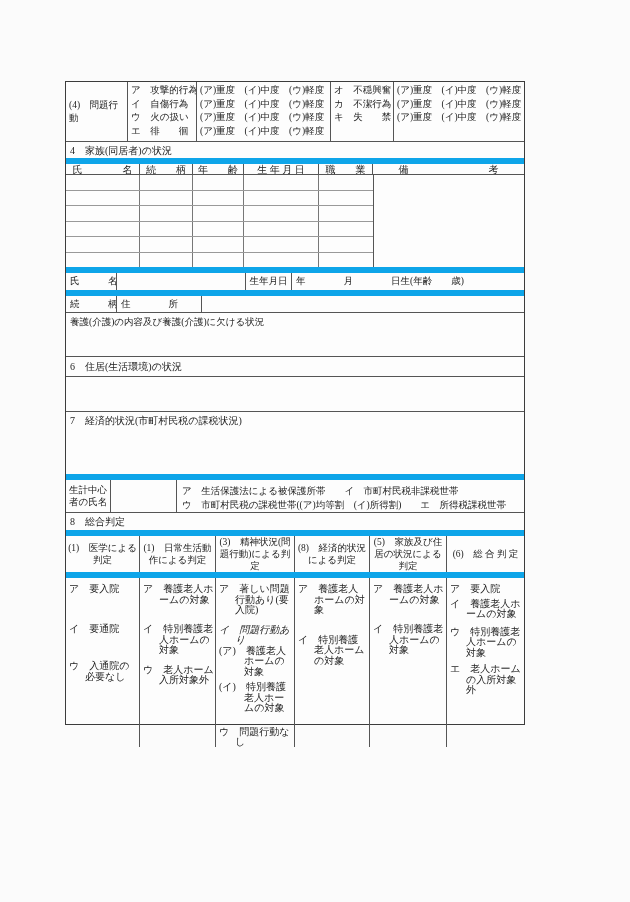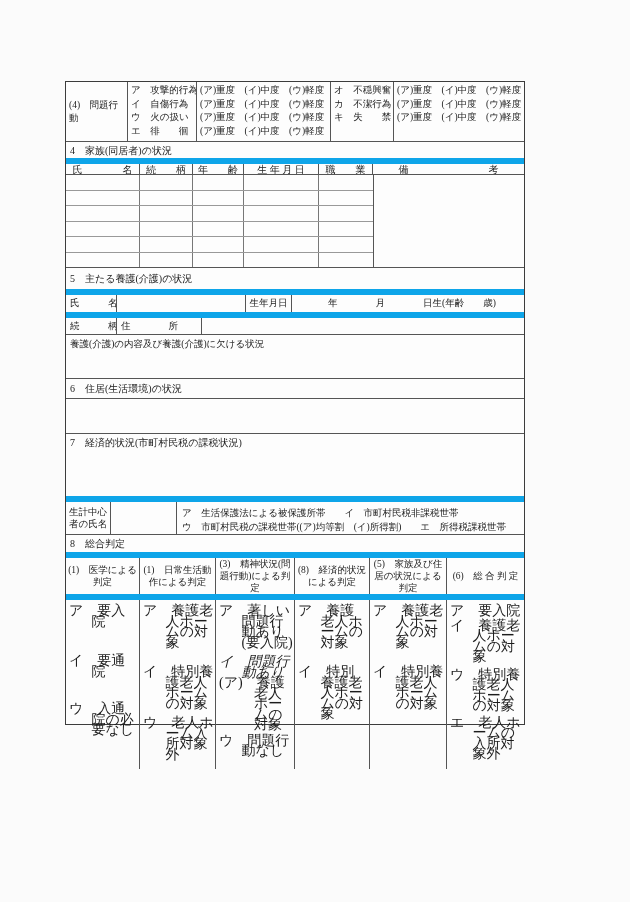--- a/index.html
+++ b/index.html
@@ -36,33 +36,33 @@
   .fam-row.first{border-top:none;}
   .fam-row .cell{border-right:1px solid #777;}
   .fc1{width:74px;} .fc2{width:53px;} .fc3{width:51px;} .fc4{width:75px;} .fc5{flex:1;border-right:none !important;}
   .fam-remark{flex:1;border-left:1px solid #555;box-sizing:border-box;}
   
   .s5a{height:23px;} .s5b{height:22px;}
   .s5a .cell,.s5b .cell{display:flex;align-items:center;padding-left:4px;white-space:nowrap;}
   .w51{width:51px;} .w129{width:129px;} .w46{width:46px;justify-content:center;padding-left:0 !important;}
   .w85{width:85px;}
   .grow{flex:1;}
-  .birth-text{padding-left:30px;margin-left:32px;}
+  .birth-text{padding-left:30px;}
   .care-note{height:44px;box-sizing:border-box;border-top:1px solid #555;padding:3px 0 0 4px;}
   .h20{height:20px;} .h17{height:17px;} .h18{height:18px;} .h22{height:22px;}
   .s6-empty{height:35px;box-sizing:border-box;border-top:1px solid #555;}
   
   .s7row{height:38px;margin-top:45px;}
   .s7row .lblcell{width:45px;padding:4px 2px 0 3px;line-height:12px;}
   .s7row .blank{width:66px;}
   .s7row .opts{flex:1;padding:4px 0 0 5px;line-height:14px;white-space:nowrap;}
   
   .jhead{height:42px;font-size:9.5px;}
   .jhead .cell{display:flex;align-items:center;justify-content:center;text-align:center;line-height:12px;padding:0 2px;}
-  .jbody{height:175px;font-size:14px;line-height:10.5px;}
+  .jbody{height:175px;font-size:10px;line-height:10.5px;}
   .jbody .cell{padding:6px 1px 0 3px;}
   .jc1{width:74px;} .jc2{width:76px;} .jc3{width:79px;} .jc4{width:75px;} .jc5{width:77px;} .jc6{flex:1;}
   .itm{padding-left:1.6em;text-indent:-1.6em;}
   .itm.sub{padding-left:2.5em;text-indent:-2.5em;}
   .c1 .itm:nth-child(2){margin-top:29px;} .c1 .itm:nth-child(3){margin-top:27px;}
   .c2 .itm:nth-child(2){margin-top:19px;} .c2 .itm:nth-child(3){margin-top:9px;}
   .c3 .itm:nth-child(2){margin-top:9px;font-style:italic;} .c3 .itm:nth-child(4){margin-top:5px;} .c3 .itm:nth-child(5){margin-top:13px;}
   .c4 .itm:nth-child(2){margin-top:19px;}
   .c5 .itm:nth-child(2){margin-top:19px;}
   .c6 .itm:nth-child(2){margin-top:4px;} .c6 .itm:nth-child(3){margin-top:7px;} .c6 .itm:nth-child(4){margin-top:6px;}
@@ -148,21 +148,20 @@
         <div class="cell fc1"></div>
           <div class="cell fc2"></div>
           <div class="cell fc3"></div>
           <div class="cell fc4"></div>
           <div class="cell fc5"></div>
       </div>
     </div>
     <div class="fam-remark"></div>
   </div>
 
-  <div class="sec-title h22">5　主たる養護(介護)の状況</div>
   <div class="row s5a">
     <div class="cell w51">氏　　　名</div>
     <div class="cell w129"></div>
     <div class="cell w46">生年月日</div>
     <div class="cell grow last birth-text">年　　　　月　　　　日生(年齢　　歳)</div>
   </div>
   <div class="row s5b">
     <div class="cell w51">続　　　柄</div>
     <div class="cell w85">住　　　　所</div>
     <div class="cell grow last"></div>
@@ -201,20 +200,21 @@
     </div>
     <div class="cell jc2 c2">
       <div class="itm">ア　養護老人ホームの対象</div>
       <div class="itm">イ　特別養護老人ホームの対象</div>
       <div class="itm">ウ　老人ホーム入所対象外</div>
     </div>
     <div class="cell jc3 c3">
       <div class="itm">ア　著しい問題行動あり(要入院)</div>
       <div class="itm">イ　問題行動あり</div>
       <div class="itm sub">(ア)　養護老人ホームの対象</div>
+      <div class="itm sub">(イ)　特別養護老人ホームの対象</div>
       <div class="itm">ウ　問題行動なし</div>
     </div>
     <div class="cell jc4 c4">
       <div class="itm">ア　養護老人ホームの対象</div>
       <div class="itm">イ　特別養護老人ホームの対象</div>
     </div>
     <div class="cell jc5 c5">
       <div class="itm">ア　養護老人ホームの対象</div>
       <div class="itm">イ　特別養護老人ホームの対象</div>
     </div>

